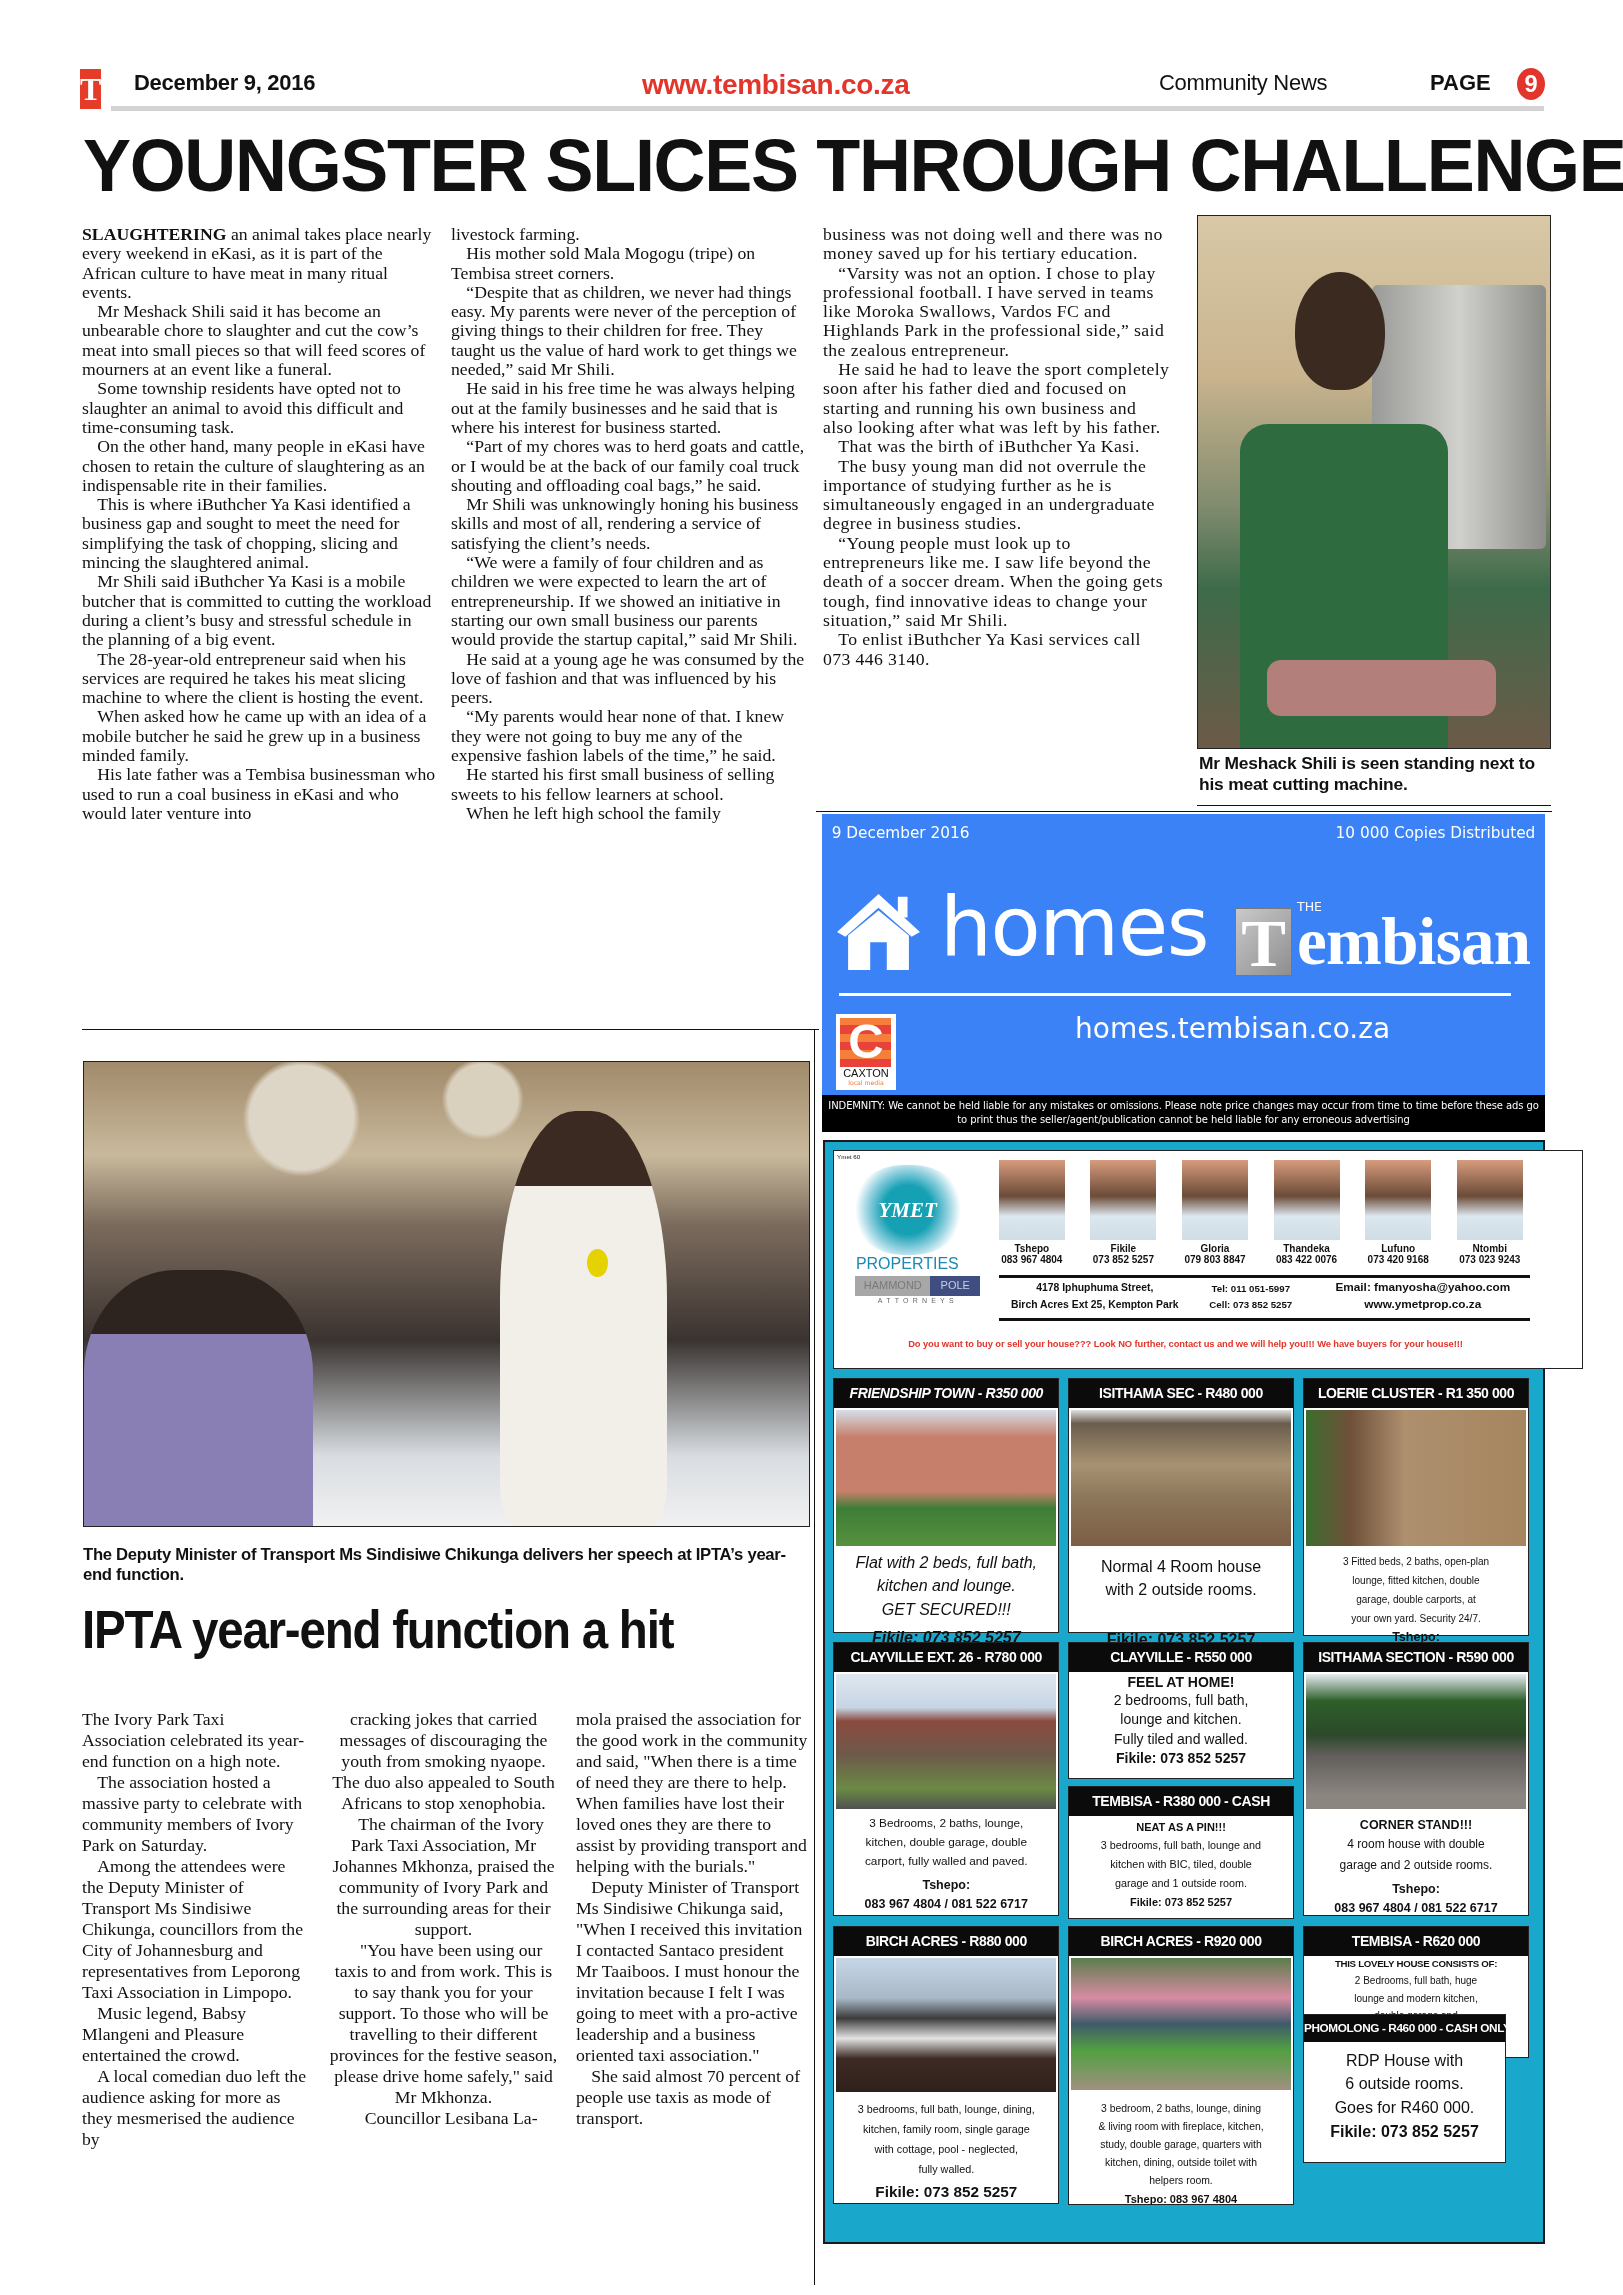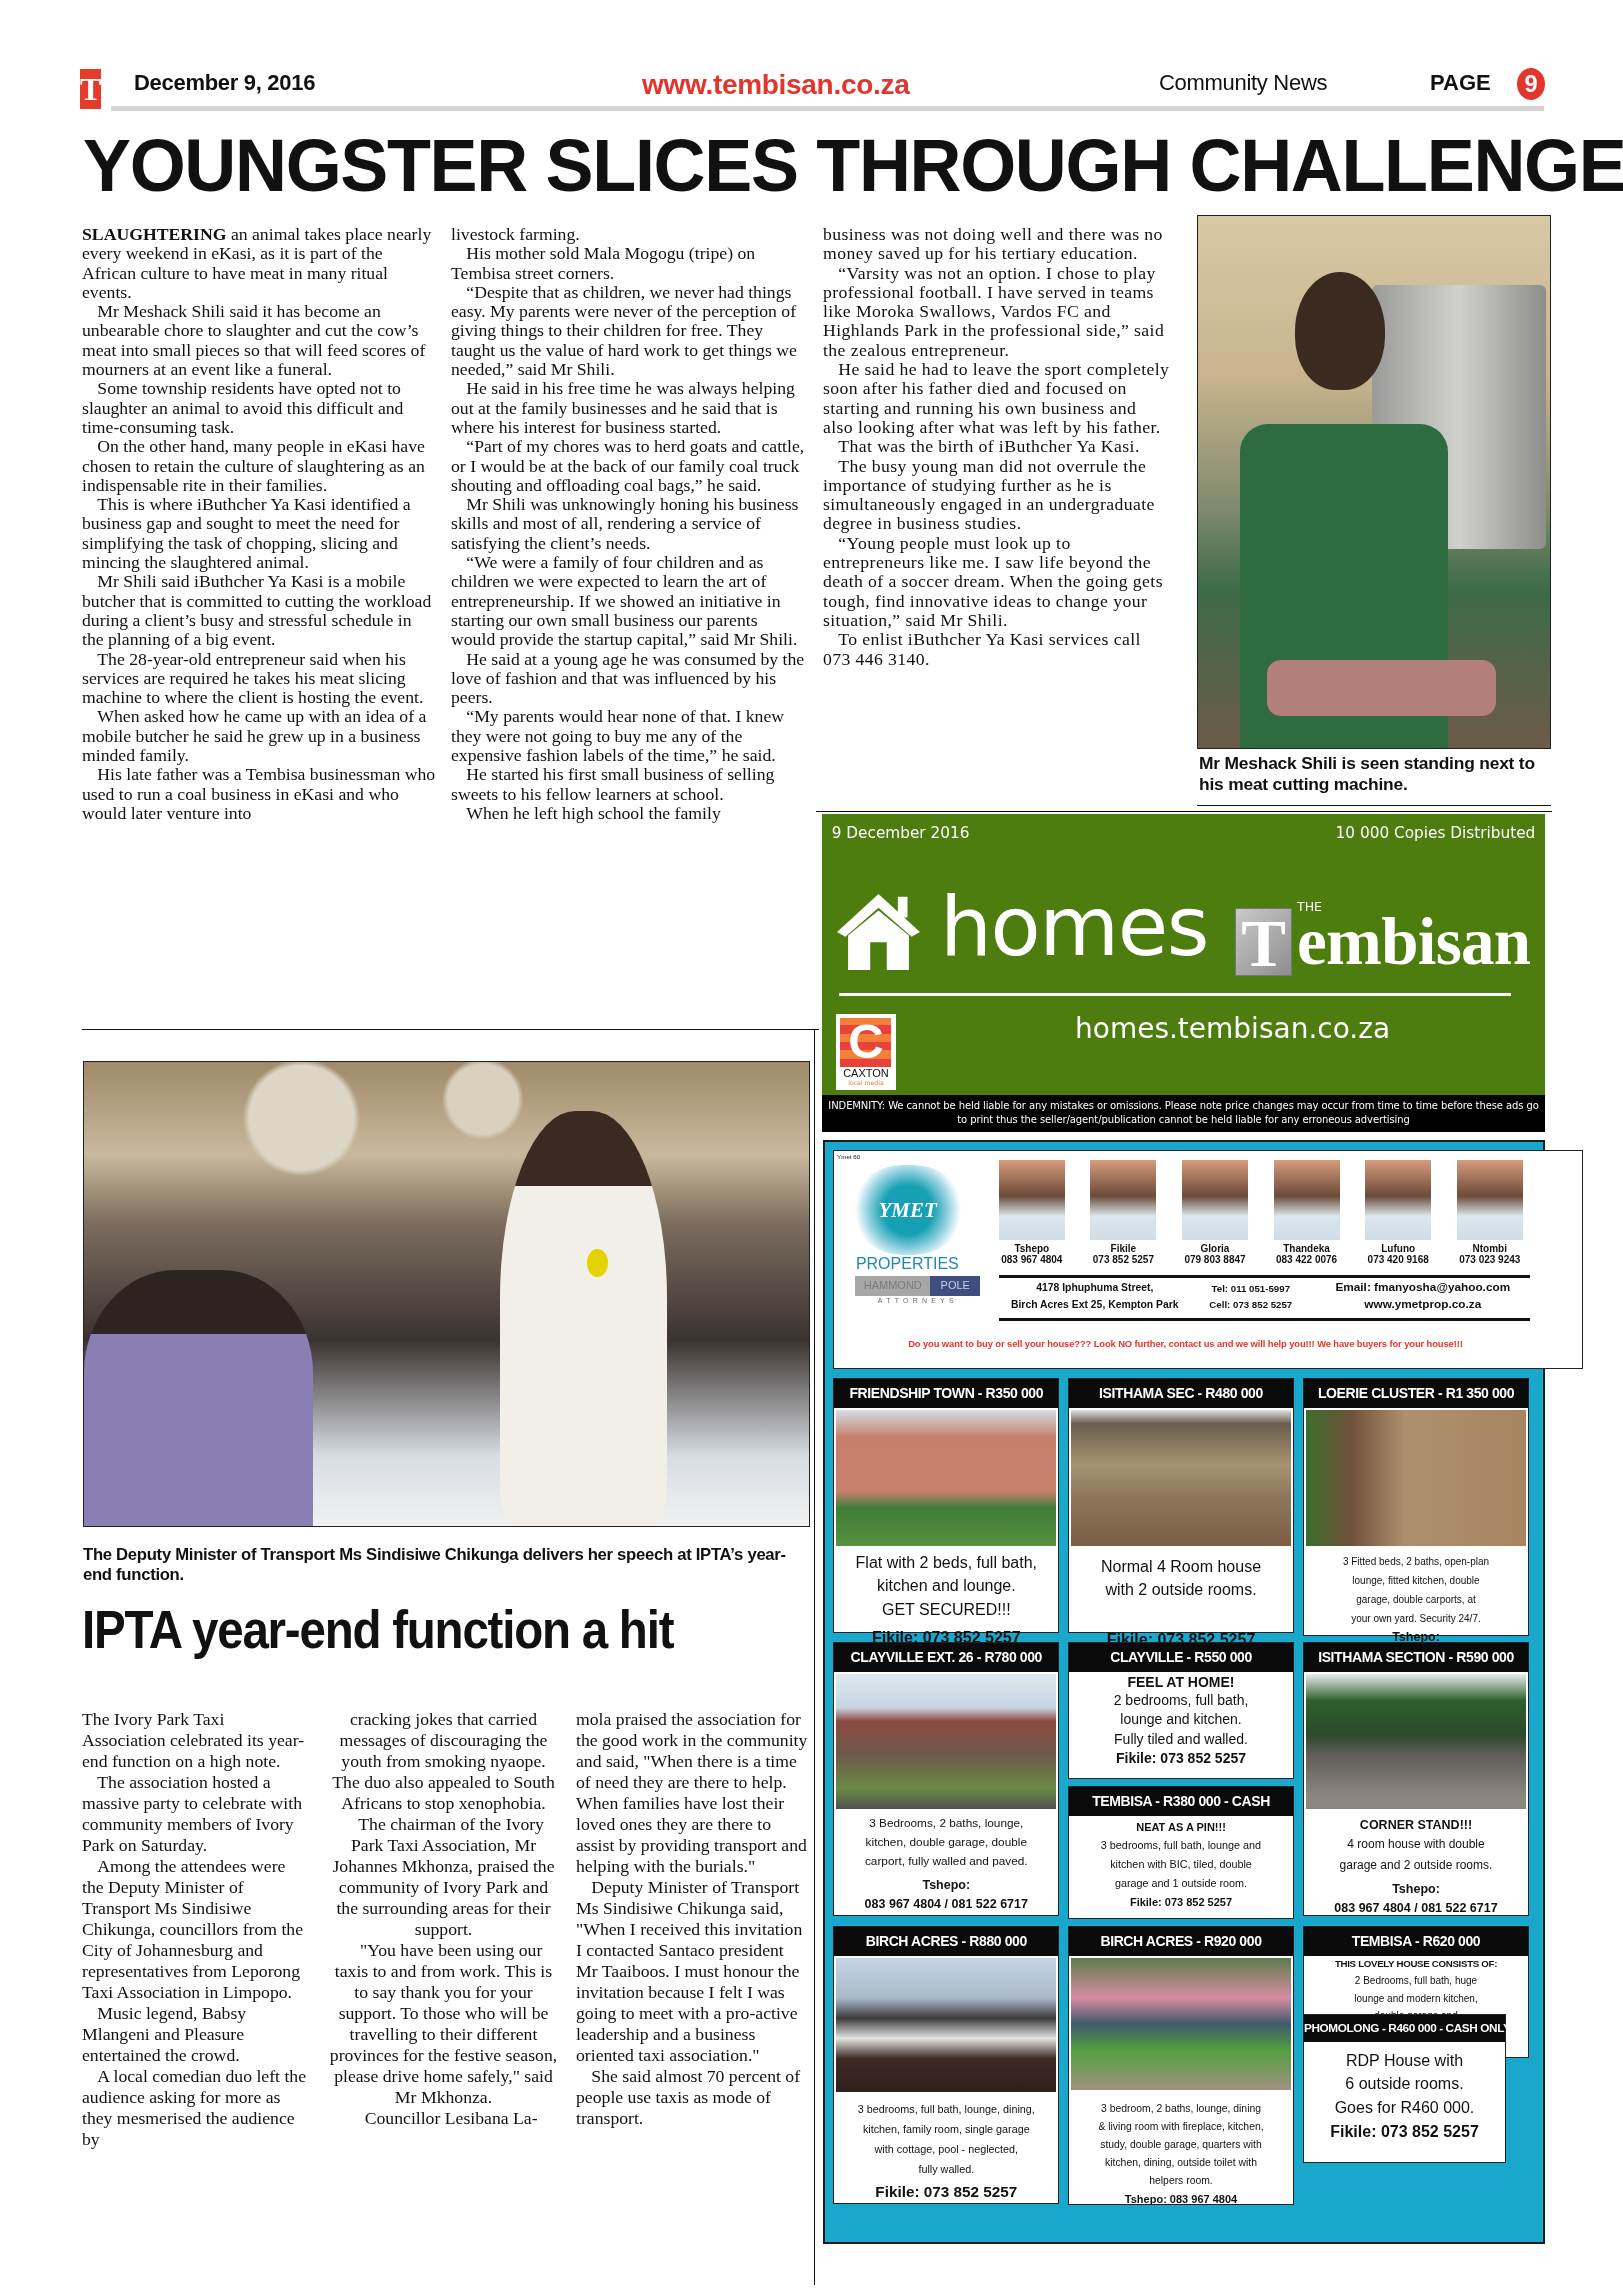--- a/index.html
+++ b/index.html
@@ -39,21 +39,21 @@
   .photo1 .apron { position: absolute; left: 42px; top: 208px; width: 208px; height: 326px; background: #2e6b3e; border-radius: 28px 28px 0 0; }
   .photo1 .meat { position: absolute; left: 69px; top: 444px; width: 229px; height: 56px; background: #b27f7a; border-radius: 14px; }
   .caption1 { position: absolute; left: 1199px; top: 753px; width: 354px; font-family: "Liberation Sans", sans-serif; font-weight: bold; font-size: 17.4px; line-height: 21px; letter-spacing: -0.2px; }
   .rule-cap1 { position: absolute; left: 1197px; top: 805px; width: 354px; height: 1.4px; background: #111; }
 
   .rule-h-mid { position: absolute; left: 82px; top: 1029px; width: 737px; height: 1.4px; background: #111; }
   .rule-v-mid { position: absolute; left: 814px; top: 1029px; width: 1.4px; height: 1256px; background: #111; }
   .rule-h-top-ad { position: absolute; left: 816px; top: 811px; width: 736px; height: 1.4px; background: #111; }
 
   
-  .homes { position: absolute; left: 822px; top: 814px; width: 723px; height: 281px; background: #4d7c0f; color: #fff; font-family: "DejaVu Sans", sans-serif; }
+  .homes { position: absolute; left: 822px; top: 814px; width: 723px; height: 281px; background: #3b82f6; color: #fff; font-family: "DejaVu Sans", sans-serif; }
   .homes .h-date { position: absolute; left: 9.7px; top: 9.7px; font-size: 15.3px; }
   .homes .h-copies { position: absolute; right: 9.7px; top: 9.7px; font-size: 15.3px; }
   .homes .house-icon { position: absolute; left: 15.3px; top: 80px; width: 83px; height: 76px; }
   .homes .h-word { position: absolute; left: 118px; top: 64px; font-size: 82px; line-height: 97px; font-weight: normal; letter-spacing: -1.4px; }
   .homes .t-box { position: absolute; left: 413px; top: 94px; width: 57px; height: 68px; background: linear-gradient(135deg,#c9c9c9,#8e8e8e); border: 1.4px solid #777;
     font-family: "Liberation Serif", serif; font-weight: bold; font-size: 67px; line-height: 68px; color: #fff; text-align: center; }
   .homes .the { position: absolute; left: 475px; top: 96px; font-size: 12.5px; }
   .homes .embisan { position: absolute; left: 475px; top: 89px; font-family: "Liberation Serif", serif; font-weight: bold; font-size: 67px; line-height: 76px; letter-spacing: -0.7px; }
   .homes .h-rule { position: absolute; left: 17.4px; top: 179px; width: 672px; height: 2.8px; background: #fff; }
   .homes .h-url { position: absolute; left: 253px; top: 198px; font-size: 28px; }
@@ -284,21 +284,21 @@
       <div>Cell: 073 852 5257</div>
     </div>
     <div class="ymet-email">
       <div>Email:  fmanyosha@yahoo.com</div>
       <div>www.ymetprop.co.za</div>
     </div>
     <div class="ymet-rule2"></div>
     <div class="ymet-slogan">Do you want to buy or sell your house??? Look NO further, contact us and we will help you!!! We have buyers for your house!!!</div>
   </div>
 
-  <div class="card" style="left:8.3px; top:236px; width:226px; height:255px;">
+  <div class="card" style="left:8.3px; top:236px; width:226px; height:255px;font-style:italic;">
     <div class="hd">FRIENDSHIP TOWN - R350 000</div>
     <div class="img img-pink" style="height:136px;"></div>
     <div class="ds big" style="padding-top:2.8px;">
       <div>Flat with 2 beds, full bath,</div>
       <div>kitchen and lounge.</div>
       <div>GET SECURED!!!</div>
     </div>
     <div class="ct" style="margin-top:7px; font-size:16px;">Fikile: 073 852 5257</div>
   </div>
 

